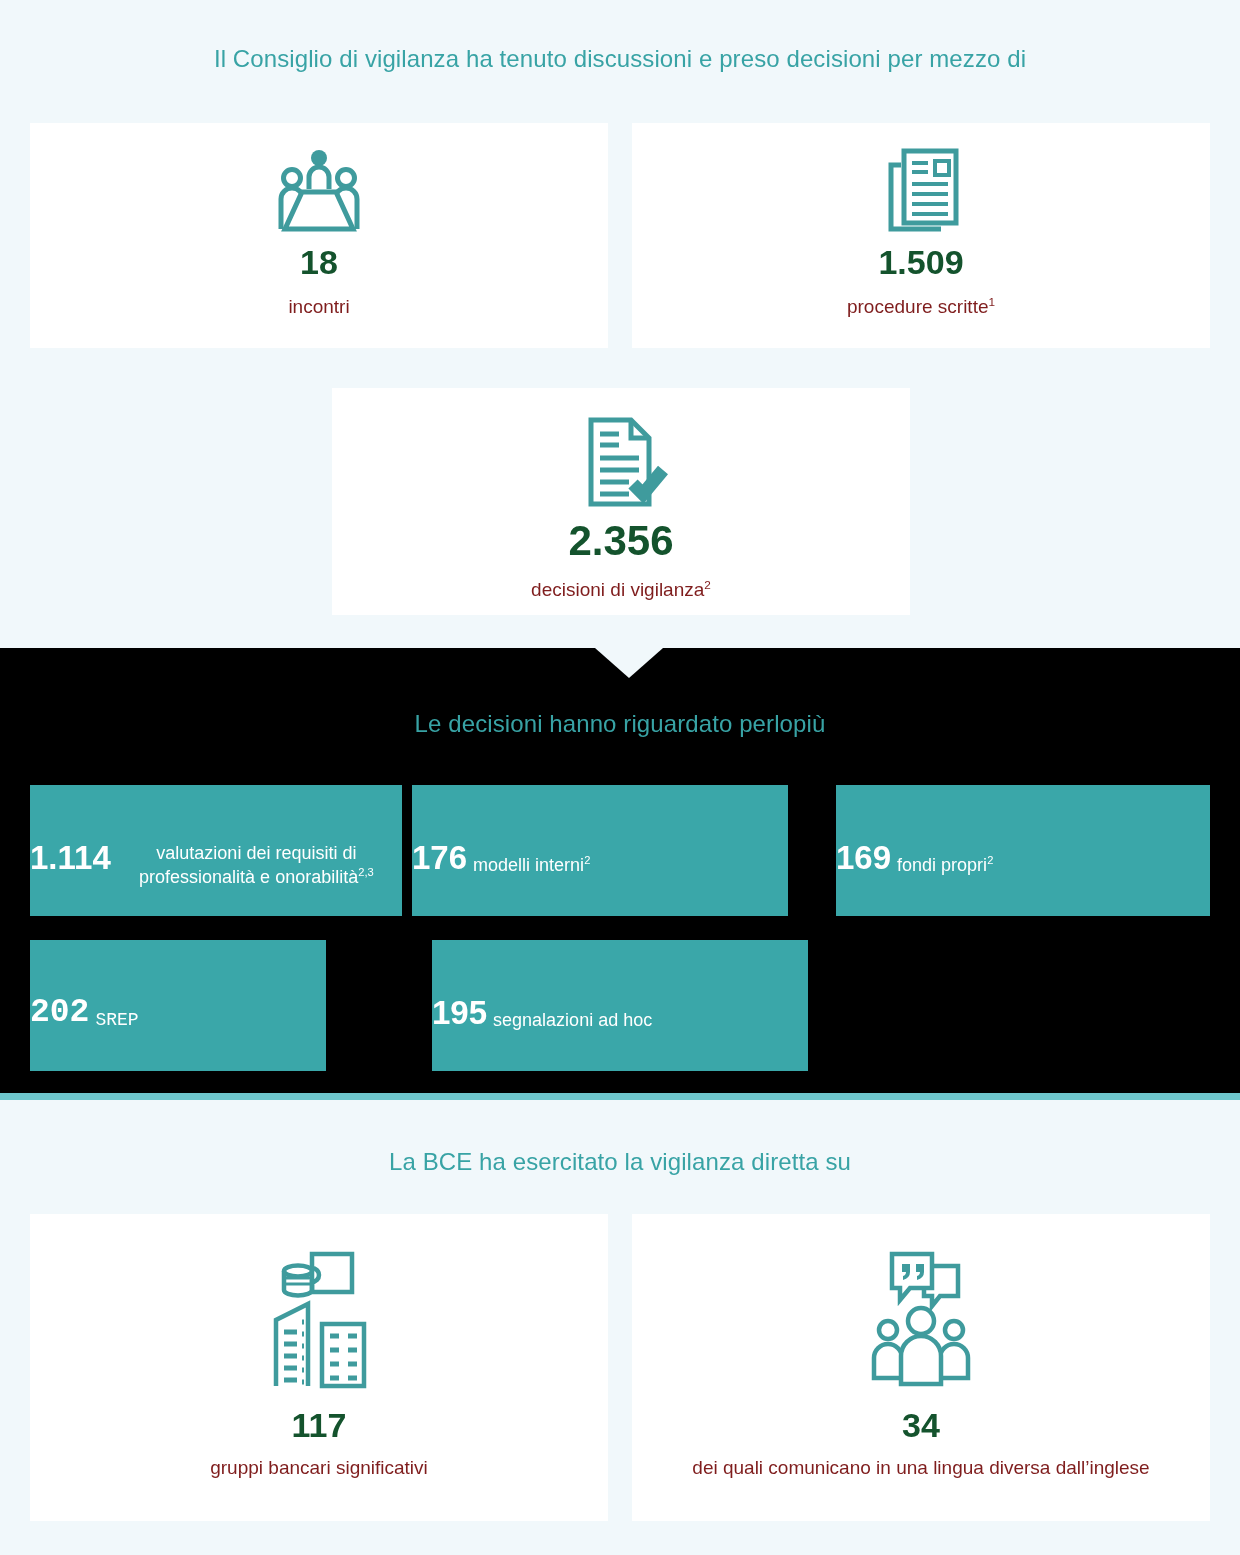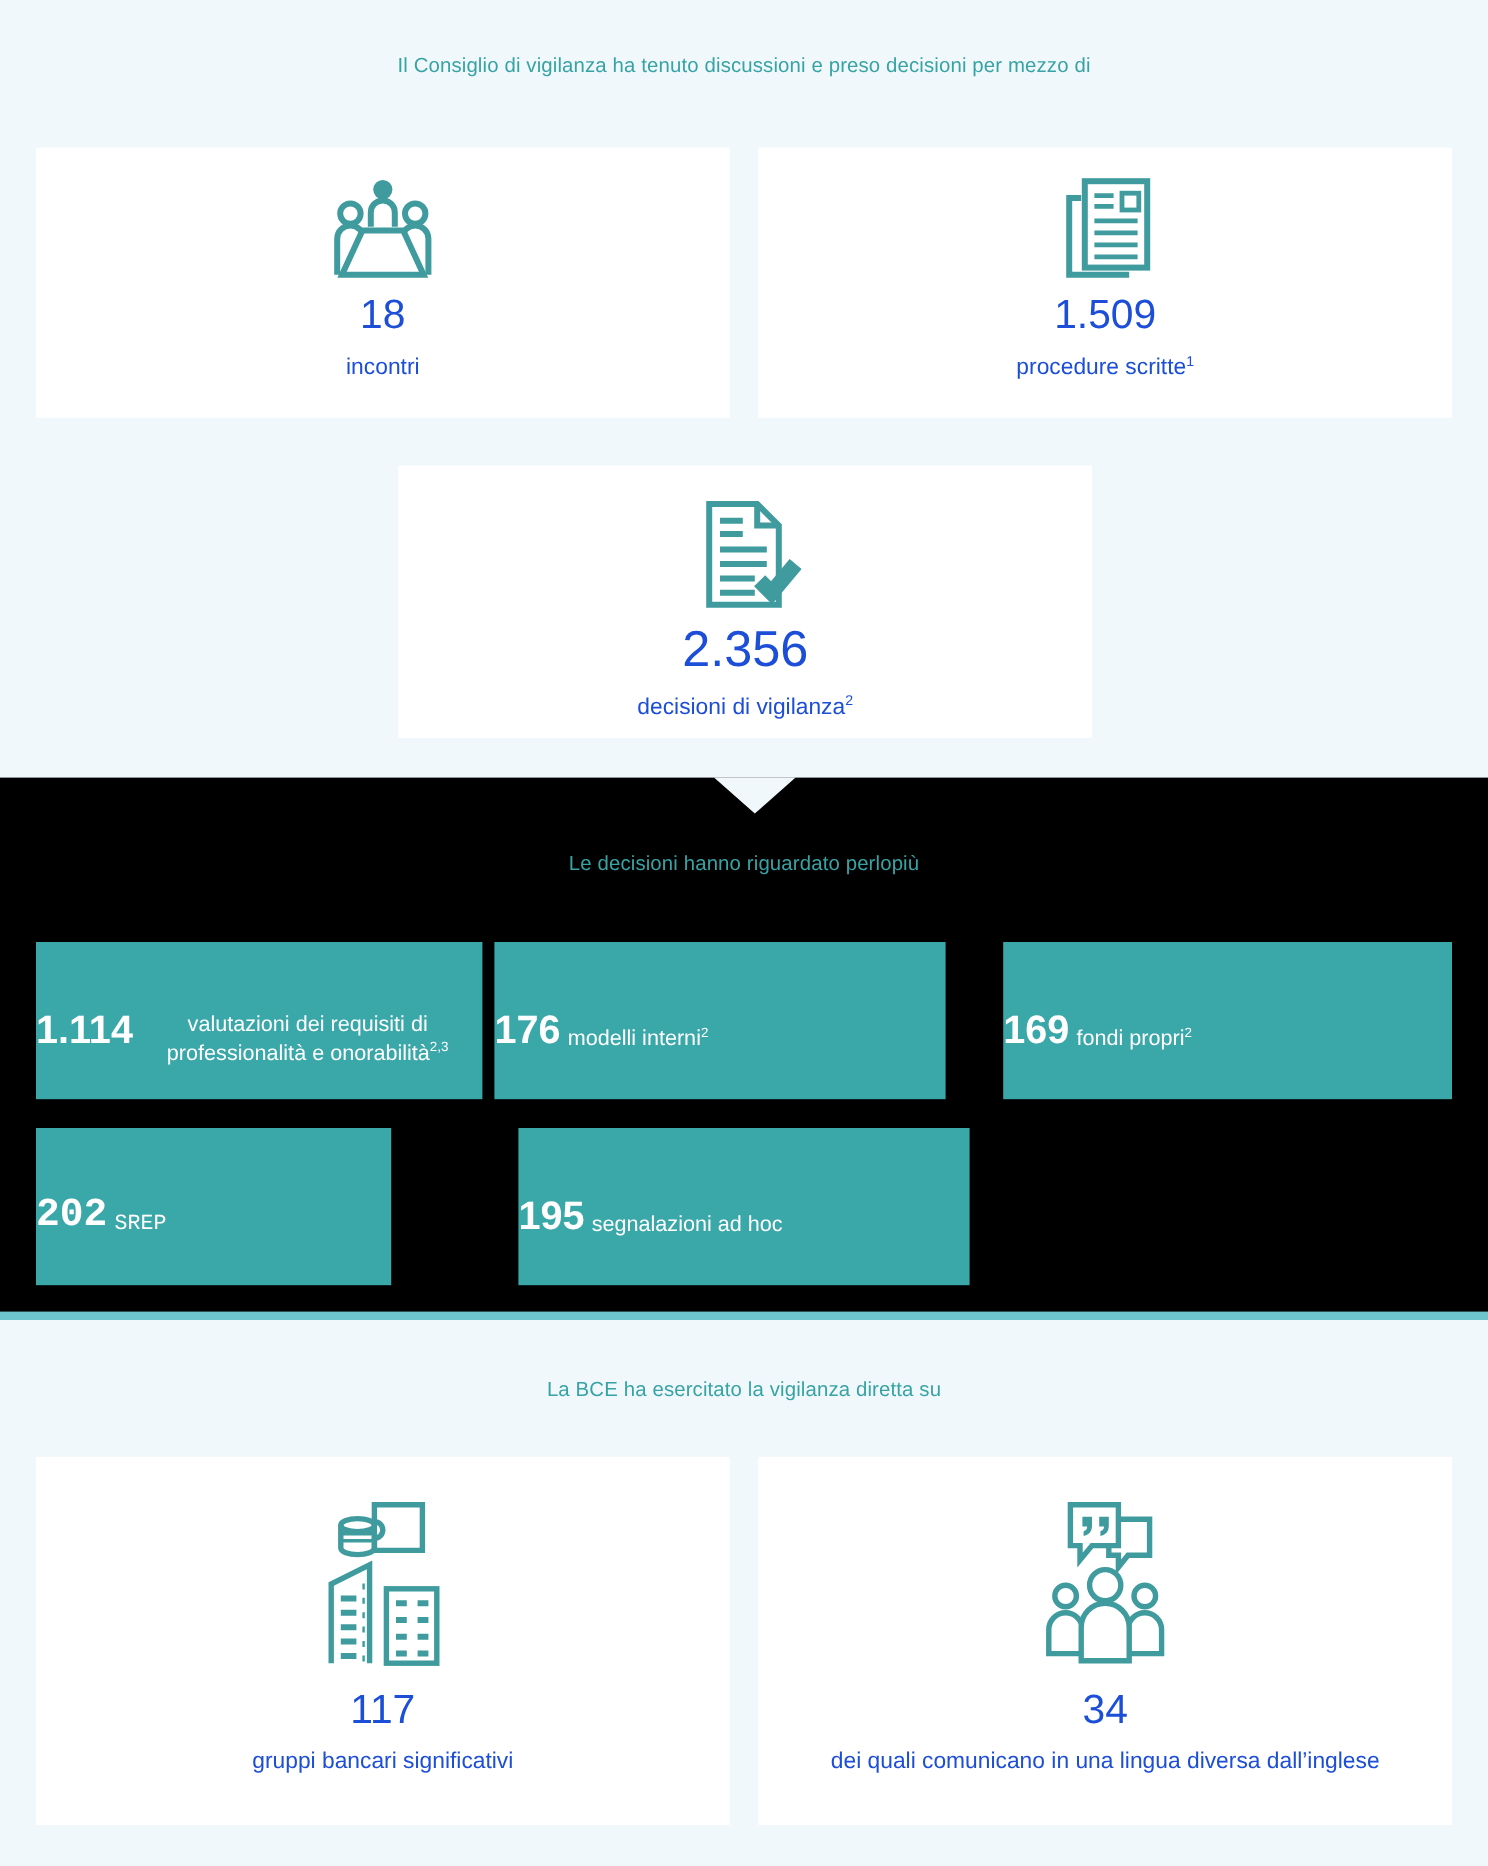--- a/index.html
+++ b/index.html
@@ -16,21 +16,21 @@
     width: 1240px;
     height: 1555px;
     background: #f1f8fb;
     overflow: hidden;
   }
 
   
   .section-heading {
     text-align: center;
     color: #38a3a5;
-    font-size: 17px;
+    font-size: 24px;
     font-weight: 400;
     letter-spacing: 0.1px;
     line-height: 1.2;
   }
 
   
   #top-section {
     position: absolute;
     left: 0; top: 0;
     width: 1240px;
@@ -60,30 +60,30 @@
   .card-icon {
     margin-top: 24px;
     height: 86px;
     display: flex;
     align-items: center;
     justify-content: center;
   }
   #card-decisioni .card-icon { margin-top: 26px; height: 96px; }
 
   .card-number {
-    color: #1d4ed8;
+    color: #14532d;
     font-size: 34px;
-    font-weight: 400;
+    font-weight: 700;
     line-height: 1.0;
     margin-top: 12px;
   }
   #card-decisioni .card-number { font-size: 42px; margin-top: 10px; }
 
   .card-label {
-    color: #1d4ed8;
+    color: #7f1d1d;
     font-size: 19px;
     font-weight: 400;
     margin-top: 16px;
     text-align: center;
     line-height: 1.25;
   }
 
   .sup {
     font-size: 0.62em;
     vertical-align: super;

